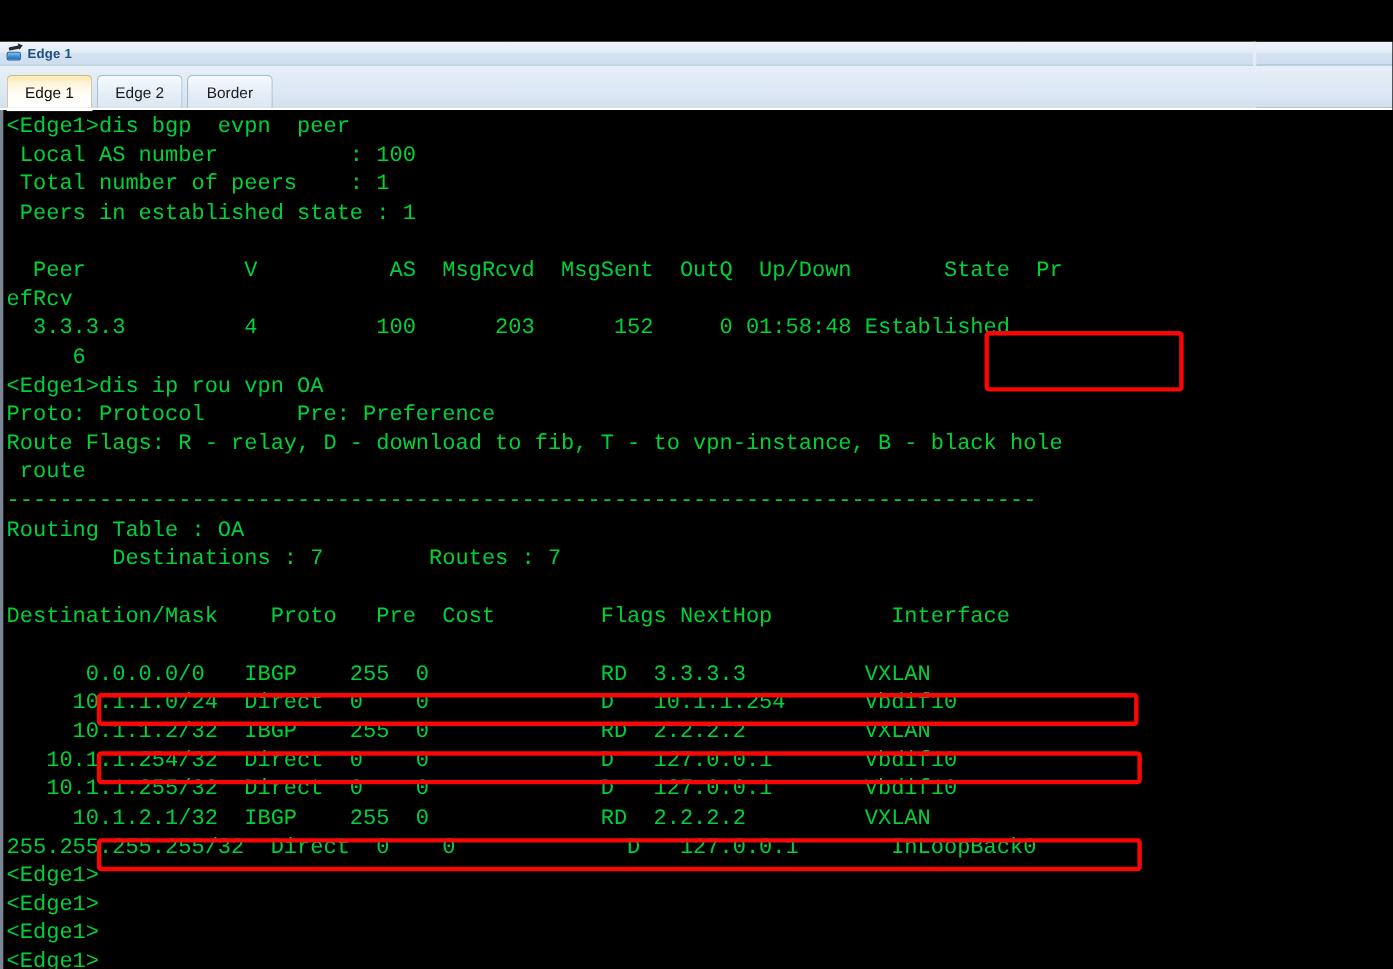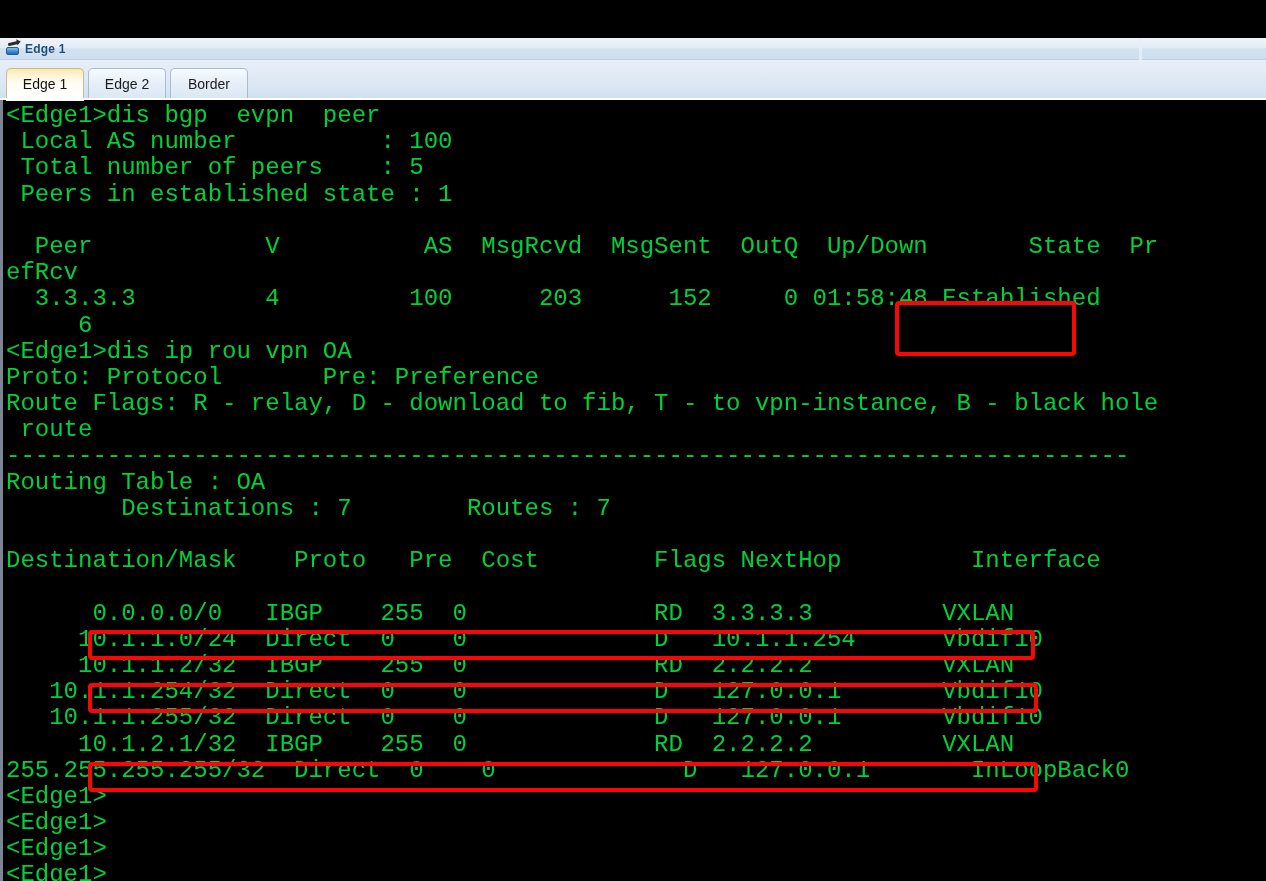--- a/index.html
+++ b/index.html
@@ -130,21 +130,21 @@
     box-sizing: border-box;
     border-left: 3px solid #7b8694;
     overflow: hidden;
   }
   .term-inner {
     position: relative;
     padding: 3px 0 0 3px;
   }
   .line {
     font-family: "Liberation Mono", "DejaVu Sans Mono", monospace;
-    font-size: 24px;
+    font-size: 20px;
     line-height: 26.2px;
     color: #00d13a;
     white-space: pre;
     letter-spacing: 0px;
     height: 26.2px;
   }
 
   
   .hlbox {
     position: absolute;
@@ -198,21 +198,21 @@
     </div>
     <div class="tab">
       <span>Border</span>
     </div>
   </div>
 
   <div class="terminal">
     <div class="term-inner" id="term-inner">
         <div class="line">&lt;Edge1&gt;dis bgp  evpn  peer</div>
         <div class="line"> Local AS number          : 100</div>
-        <div class="line"> Total number of peers    : 5</div>
+        <div class="line"> Total number of peers    : 1</div>
         <div class="line"> Peers in established state : 1</div>
         <div class="line">&nbsp;</div>
         <div class="line">  Peer            V          AS  MsgRcvd  MsgSent  OutQ  Up/Down       State  Pr</div>
         <div class="line">efRcv</div>
         <div class="line">  3.3.3.3         4         100      203      152     0 01:58:48 Established</div>
         <div class="line">     6</div>
         <div class="line">&lt;Edge1&gt;dis ip rou vpn OA</div>
         <div class="line">Proto: Protocol       Pre: Preference</div>
         <div class="line">Route Flags: R - relay, D - download to fib, T - to vpn-instance, B - black hole</div>
         <div class="line"> route</div>

